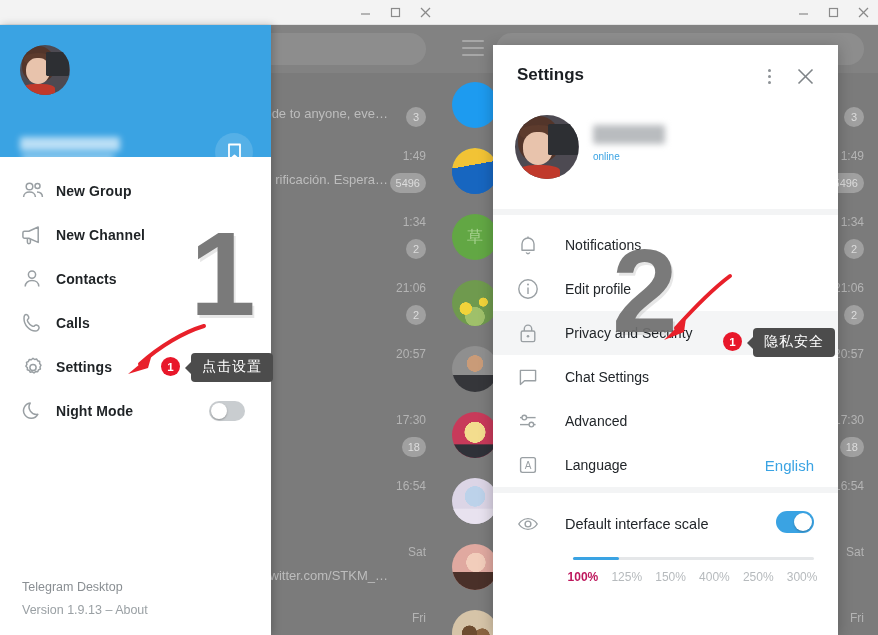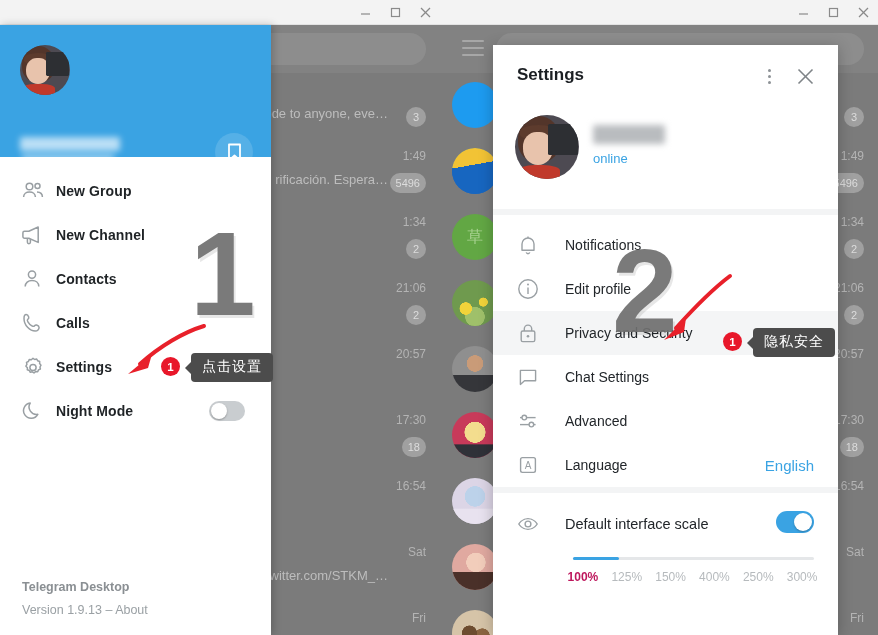--- a/index.html
+++ b/index.html
@@ -67,21 +67,21 @@
   .menu-item { position: relative; height: 44px; display: flex; align-items: center; padding-left: 22px; }
   .menu-item .mi-icon { width: 34px; color: #999fa3; display: flex; align-items: center; }
   .menu-item .mi-label { font-size: 14px; color: #1f2326; font-weight: 600; letter-spacing: .1px; }
 
   .night-toggle { position: absolute; right: 26px; top: 12px; width: 36px; height: 20px;
                   border-radius: 10px; background: #c9cdd0; }
   .night-toggle::after { content: ""; position: absolute; left: 2px; top: 2px; width: 16px; height: 16px;
                          border-radius: 50%; background: #fff; box-shadow: 0 1px 2px rgba(0,0,0,.28); }
 
   .menu-foot { position: absolute; left: 22px; bottom: 18px; }
-  .menu-foot .mf-app { font-size: 12.5px; color: #8a8f93; font-weight: 700; margin-bottom: 9px; }
+  .menu-foot .mf-app { font-size: 12.5px; color: #8a8f93; font-weight: 400; margin-bottom: 9px; }
   .menu-foot .mf-ver { font-size: 12.5px; color: #9aa0a4; }
 
   
   .settings-dialog {
     position: absolute; left: 53px; top: 45px; width: 345px; bottom: 0;
     background: #fff; box-shadow: 0 2px 14px rgba(0,0,0,.24); z-index: 5;
     overflow: hidden;
   }
   .sd-head { position: relative; height: 62px; }
   .sd-title { position: absolute; left: 24px; top: 20px; font-size: 17px; color: #1b1f23; font-weight: 700; }
@@ -89,21 +89,21 @@
              display: flex; flex-direction: column; align-items: center; justify-content: center; gap: 3px; }
   .sd-dots i { width: 3px; height: 3px; border-radius: 50%; background: #8d9296; display: block; }
   .sd-close { position: absolute; right: 20px; top: 18px; width: 26px; height: 26px;
               display: flex; align-items: center; justify-content: center; color: #7f8488; }
 
   .sd-profile { position: relative; height: 108px; border-bottom: 6px solid #f3f4f5; }
   .sd-av { position: absolute; left: 22px; top: 8px; width: 64px; height: 64px; border-radius: 50%;
            overflow: hidden; }
   .sd-uname { position: absolute; left: 100px; top: 18px; width: 72px; height: 19px;
               background: #b9bcbf; filter: blur(3.2px); border-radius: 2px; }
-  .sd-status { position: absolute; left: 100px; top: 44px; font-size: 13px; color: #3aa3e3; }
+  .sd-status { position: absolute; left: 100px; top: 44px; font-size: 10px; color: #3aa3e3; }
 
   .sd-list { position: relative; padding-top: 8px; border-bottom: 6px solid #f3f4f5; }
   .sd-row { position: relative; height: 44px; display: flex; align-items: center; padding-left: 24px; }
   .sd-row.active { background: #f4f5f6; }
   .sd-row .sr-icon { width: 48px; color: #9aa0a4; display: flex; align-items: center; }
   .sd-row .sr-label { font-size: 14px; color: #22262a; }
   .sd-row .sr-value { position: absolute; right: 24px; font-size: 15px; color: #3aa3e3; }
 
   .sd-scale { position: relative; padding: 14px 0 10px 0; }
   .ss-row { position: relative; height: 34px; display: flex; align-items: center; padding-left: 24px; }

